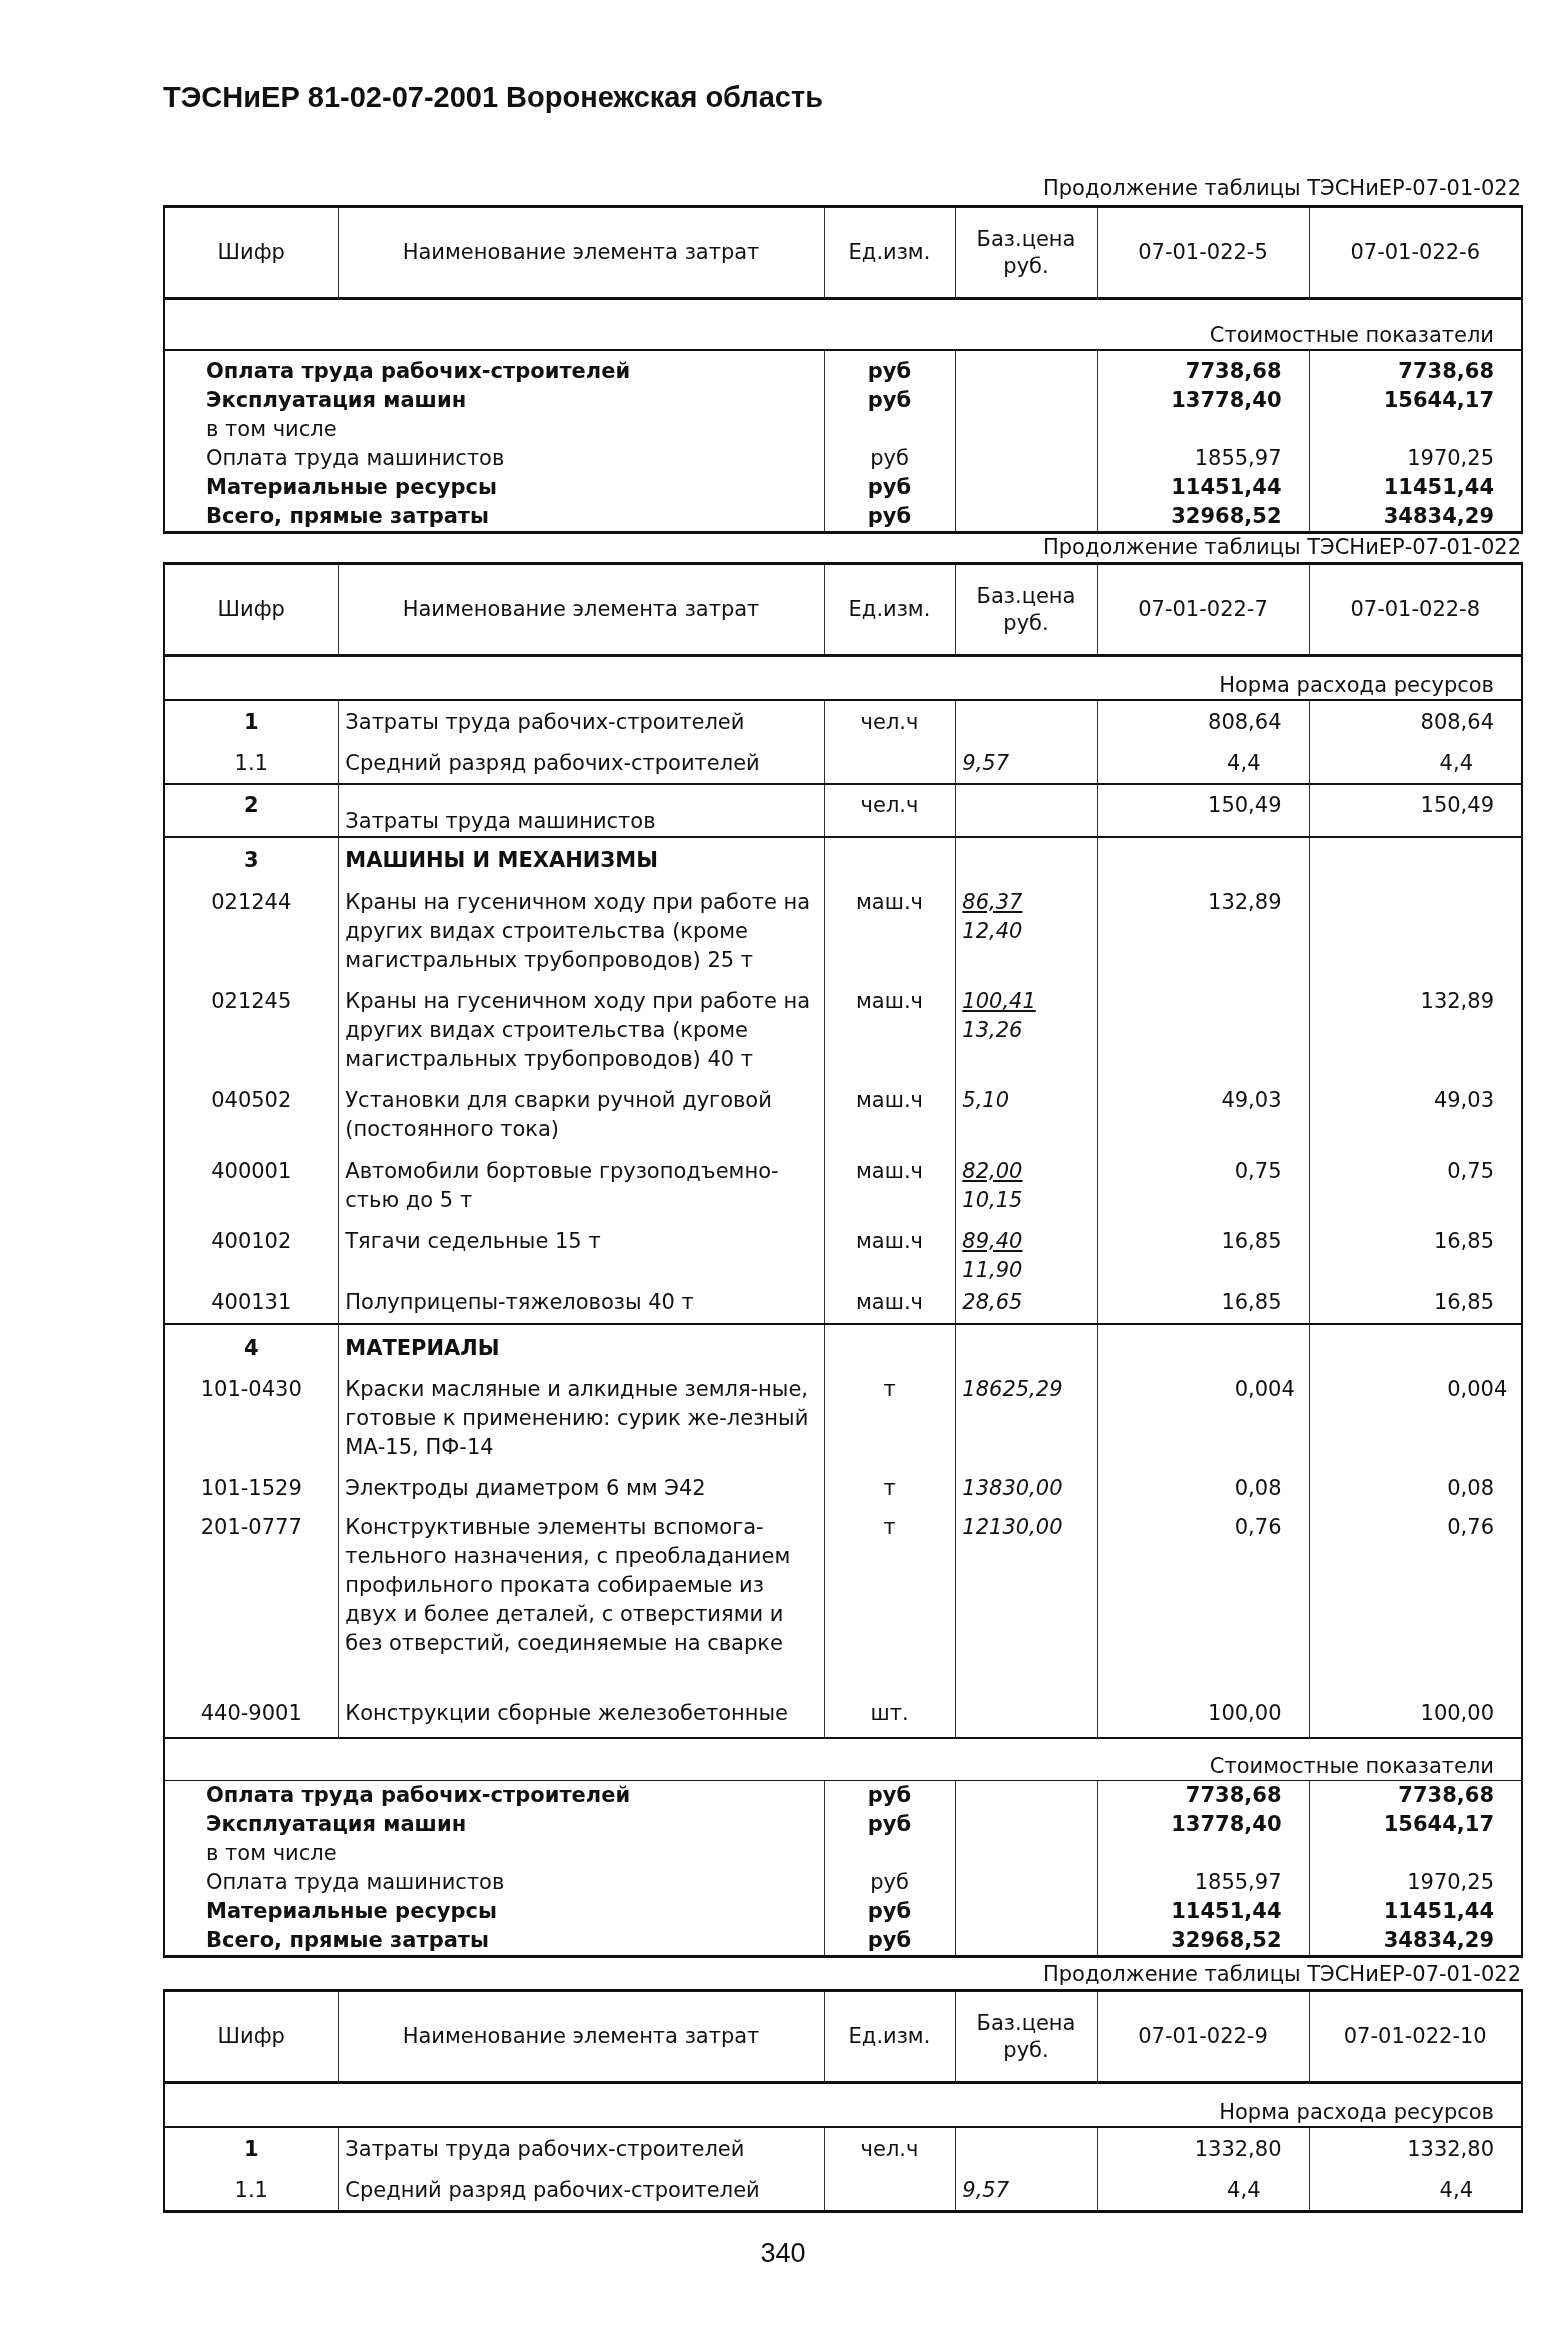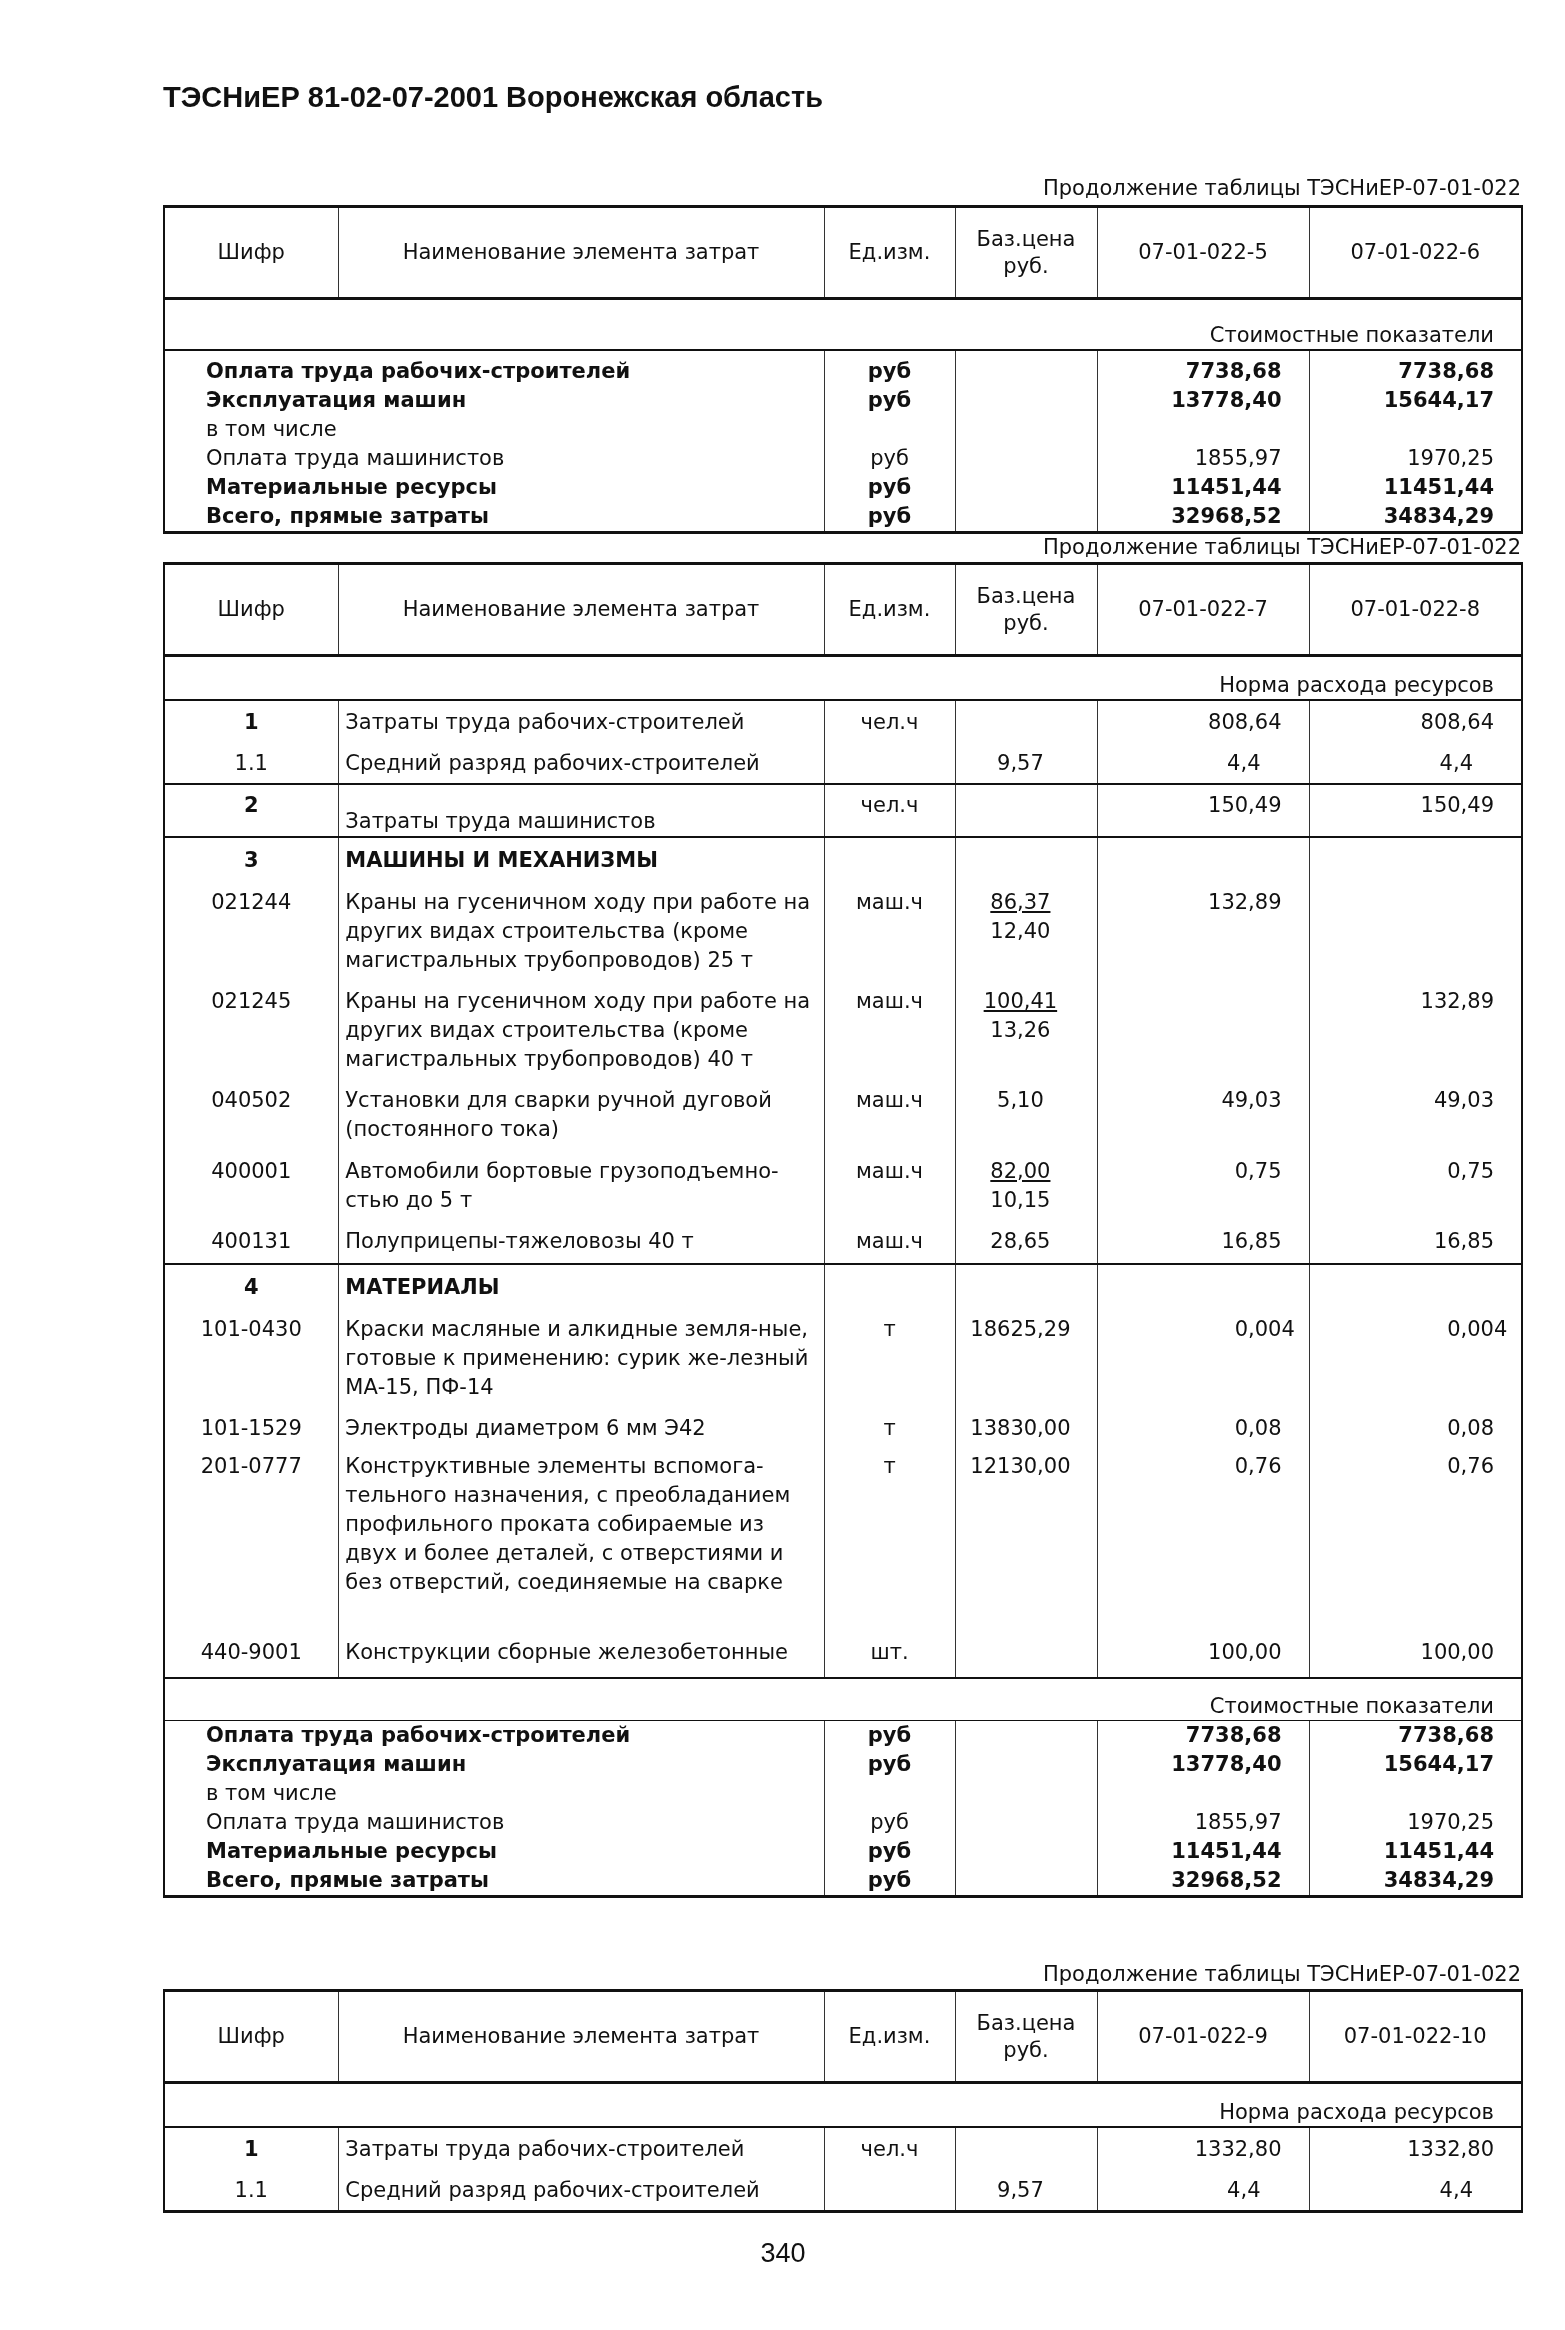--- a/index.html
+++ b/index.html
@@ -8,21 +8,21 @@
   .caption { position: absolute; right: 45px; font-size: 21px; text-align: right; white-space: nowrap; }
   table.rt { position: absolute; left: 163px; width: 1358px; border-collapse: collapse; table-layout: fixed; font-size: 21px; }
   table.rt td { padding: 0 6.8px; vertical-align: top; line-height: 29px; border-left: 1px solid #333; border-right: 1px solid #333; }
   table.rt tr.head td { border-top: 3.4px solid #111; border-bottom: 3.4px solid #111; text-align: center; vertical-align: middle; height: 89px; line-height: 27px; }
   table.rt tr.section td { border-bottom: 2.1px solid #111; text-align: right; padding-right: 27px; vertical-align: bottom; height: 55px; line-height: 27px; }
   table.rt tr.grp-end td { border-bottom: 2.1px solid #111; }
   table.rt tr.last td { border-bottom: 3.4px solid #111; }
   table.rt td.c-code { text-align: center; }
   table.rt td.c-unit { text-align: center; }
   table.rt td.c-num { text-align: right; padding-right: 27px; }
-  table.rt td.c-price { text-align: center; padding-right: 18px; }
+  table.rt td.c-price { text-align: left; padding-right: 18px; font-style: italic; }
   table.rt td.outer-l { border-left: 2.7px solid #111; }
   table.rt td.outer-r { border-right: 2.7px solid #111; }
   .b { font-weight: bold; }
   .u { text-decoration: underline; }
   .sum-label { padding-left: 41px !important; }
   .page-num { position: absolute; left: 0; right: 0; top: 2238px; text-align: center; font-family: "Liberation Sans", sans-serif; font-size: 27px; }
 </style>
 </head>
 <body>
 
@@ -183,20 +183,28 @@
 
   <tr>
     <td class="c-code outer-l" style="padding-top:2.7px">400001</td>
     <td style="padding-top:2.7px;padding-bottom:9.6px">Автомобили бортовые грузоподъемно-стью до 5 т</td>
     <td class="c-unit" style="padding-top:2.7px">маш.ч</td>
     <td class="c-price" style="padding-top:2.7px"><span class="u">82,00</span><br><span>10,15</span></td>
     <td class="c-num" style="padding-top:2.7px">0,75</td>
     <td class="c-num outer-r" style="padding-top:2.7px">0,75</td>
   </tr>
 
+  <tr>
+    <td class="c-code outer-l" style="padding-top:2.7px">400102</td>
+    <td style="padding-top:2.7px;padding-bottom:9.6px">Тягачи седельные 15 т</td>
+    <td class="c-unit" style="padding-top:2.7px">маш.ч</td>
+    <td class="c-price" style="padding-top:2.7px"><span class="u">89,40</span><br><span>11,90</span></td>
+    <td class="c-num" style="padding-top:2.7px">16,85</td>
+    <td class="c-num outer-r" style="padding-top:2.7px">16,85</td>
+  </tr>
 
   <tr class="grp-end">
     <td class="c-code outer-l" style="padding-top:2.7px;padding-bottom:6.8px">400131</td>
     <td style="padding-top:2.7px;padding-bottom:6.8px">Полуприцепы-тяжеловозы 40 т</td>
     <td class="c-unit" style="padding-top:2.7px">маш.ч</td>
     <td class="c-price" style="padding-top:2.7px">28,65</td>
     <td class="c-num" style="padding-top:2.7px">16,85</td>
     <td class="c-num outer-r" style="padding-top:2.7px">16,85</td>
   </tr>
 

